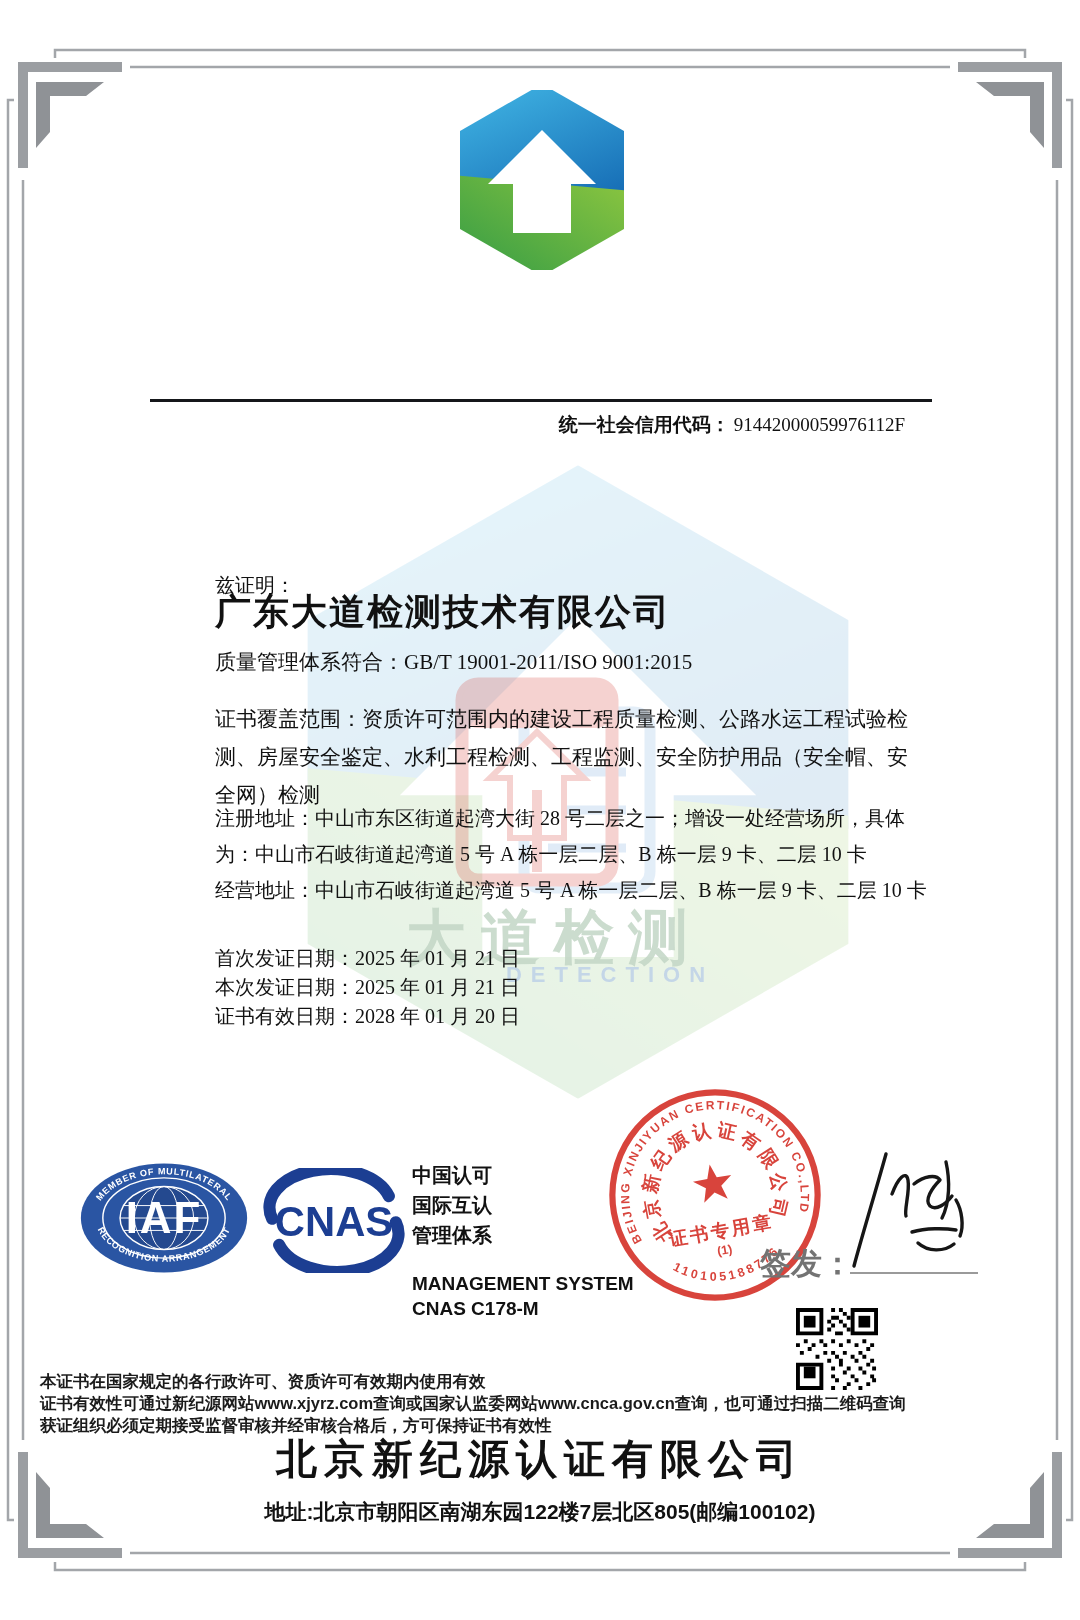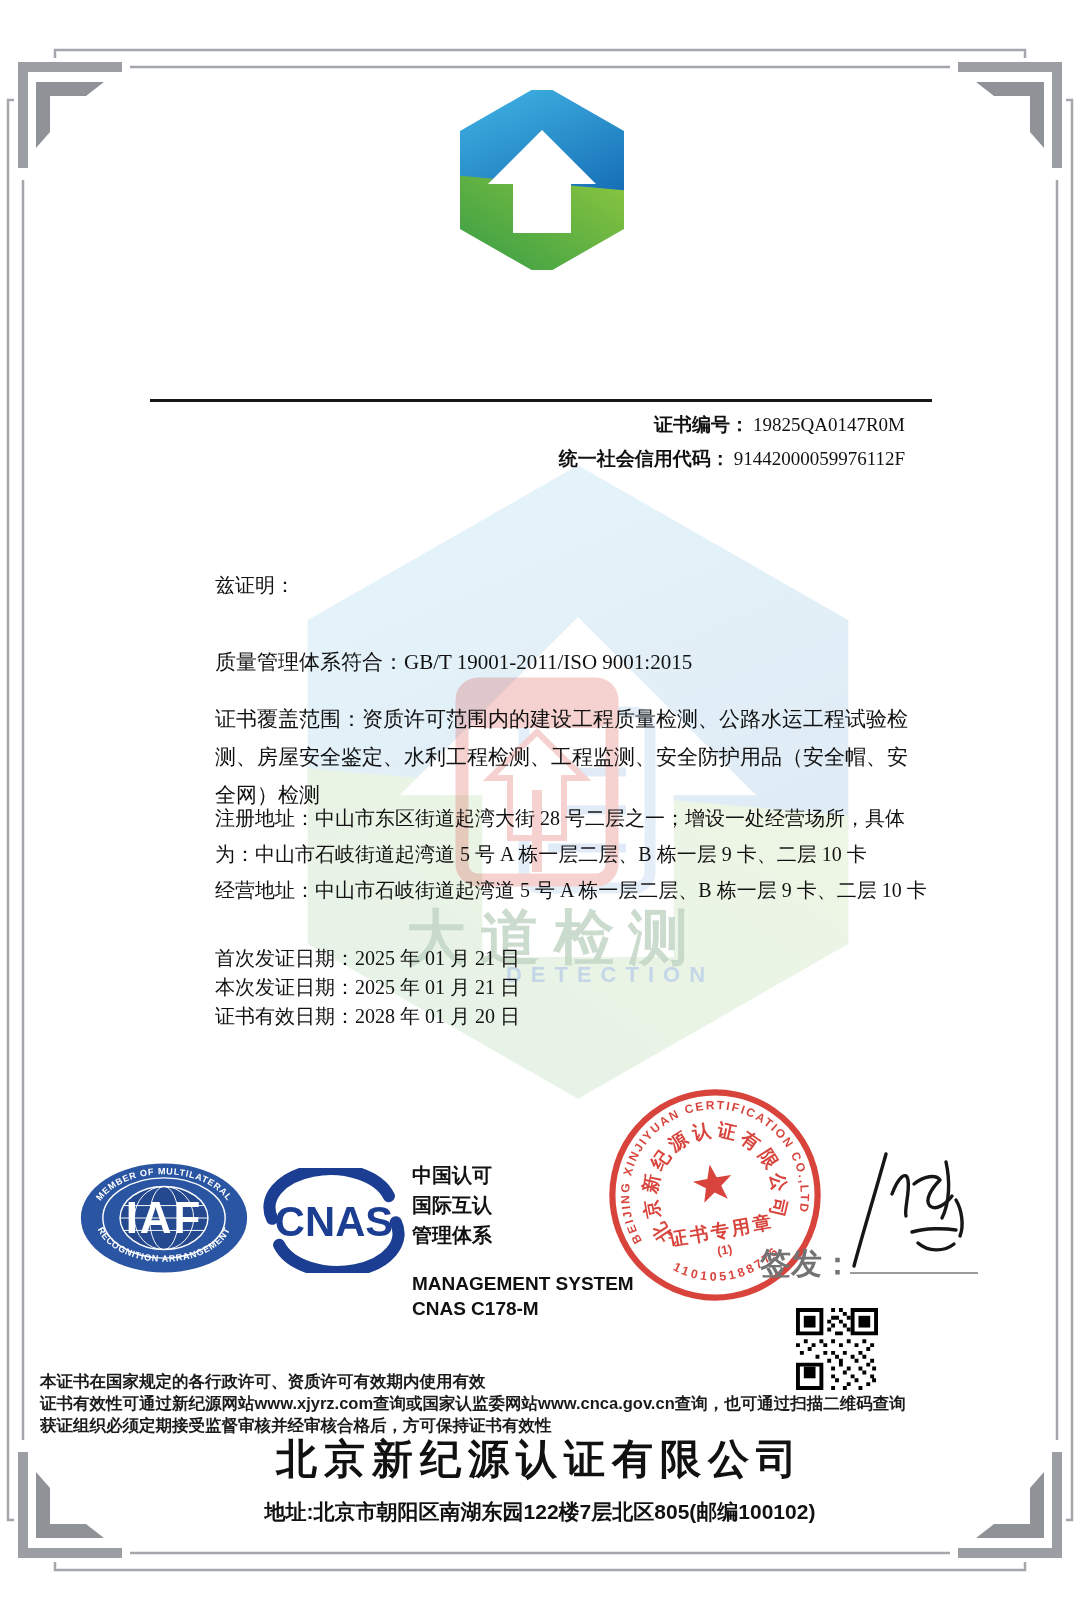--- a/index.html
+++ b/index.html
@@ -130,28 +130,26 @@
   <div class="wm-sub">DETECTION</div>
 
   <svg class="logo" width="200" height="180">
     <use href="#hexlogo" xlink:href="#hexlogo" width="200" height="200" y="-10"></use>
   </svg>
 
   <div class="title-rule"></div>
 
   <div class="meta">
     <div>
-      <span class="lbl">证书编号：</span><span class="val">19825QA0147R0M</span>
-    </div>
-    <div>
       <span class="lbl">统一社会信用代码：</span><span class="val">91442000059976112F</span>
     </div>
   </div>
 
   <div class="certify">兹证明：</div>
+  <div class="company">广东大道检测技术有限公司</div>
   <div class="standard">质量管理体系符合：GB/T 19001-2011/ISO 9001:2015</div>
   <div class="scope">证书覆盖范围：资质许可范围内的建设工程质量检测、公路水运工程试验检测、房屋安全鉴定、水利工程检测、工程监测、安全防护用品（安全帽、安全网）检测</div>
   <div class="addresses">
     <div>注册地址：中山市东区街道起湾大街 28 号二层之一；增设一处经营场所，具体为：中山市石岐街道起湾道 5 号 A 栋一层二层、B 栋一层 9 卡、二层 10 卡</div>
     <div>经营地址：中山市石岐街道起湾道 5 号 A 栋一层二层、B 栋一层 9 卡、二层 10 卡</div>
   </div>
   <div class="dates">
     <div>首次发证日期：2025 年 01 月 21 日</div>
     <div>本次发证日期：2025 年 01 月 21 日</div>
     <div>证书有效日期：2028 年 01 月 20 日</div>

